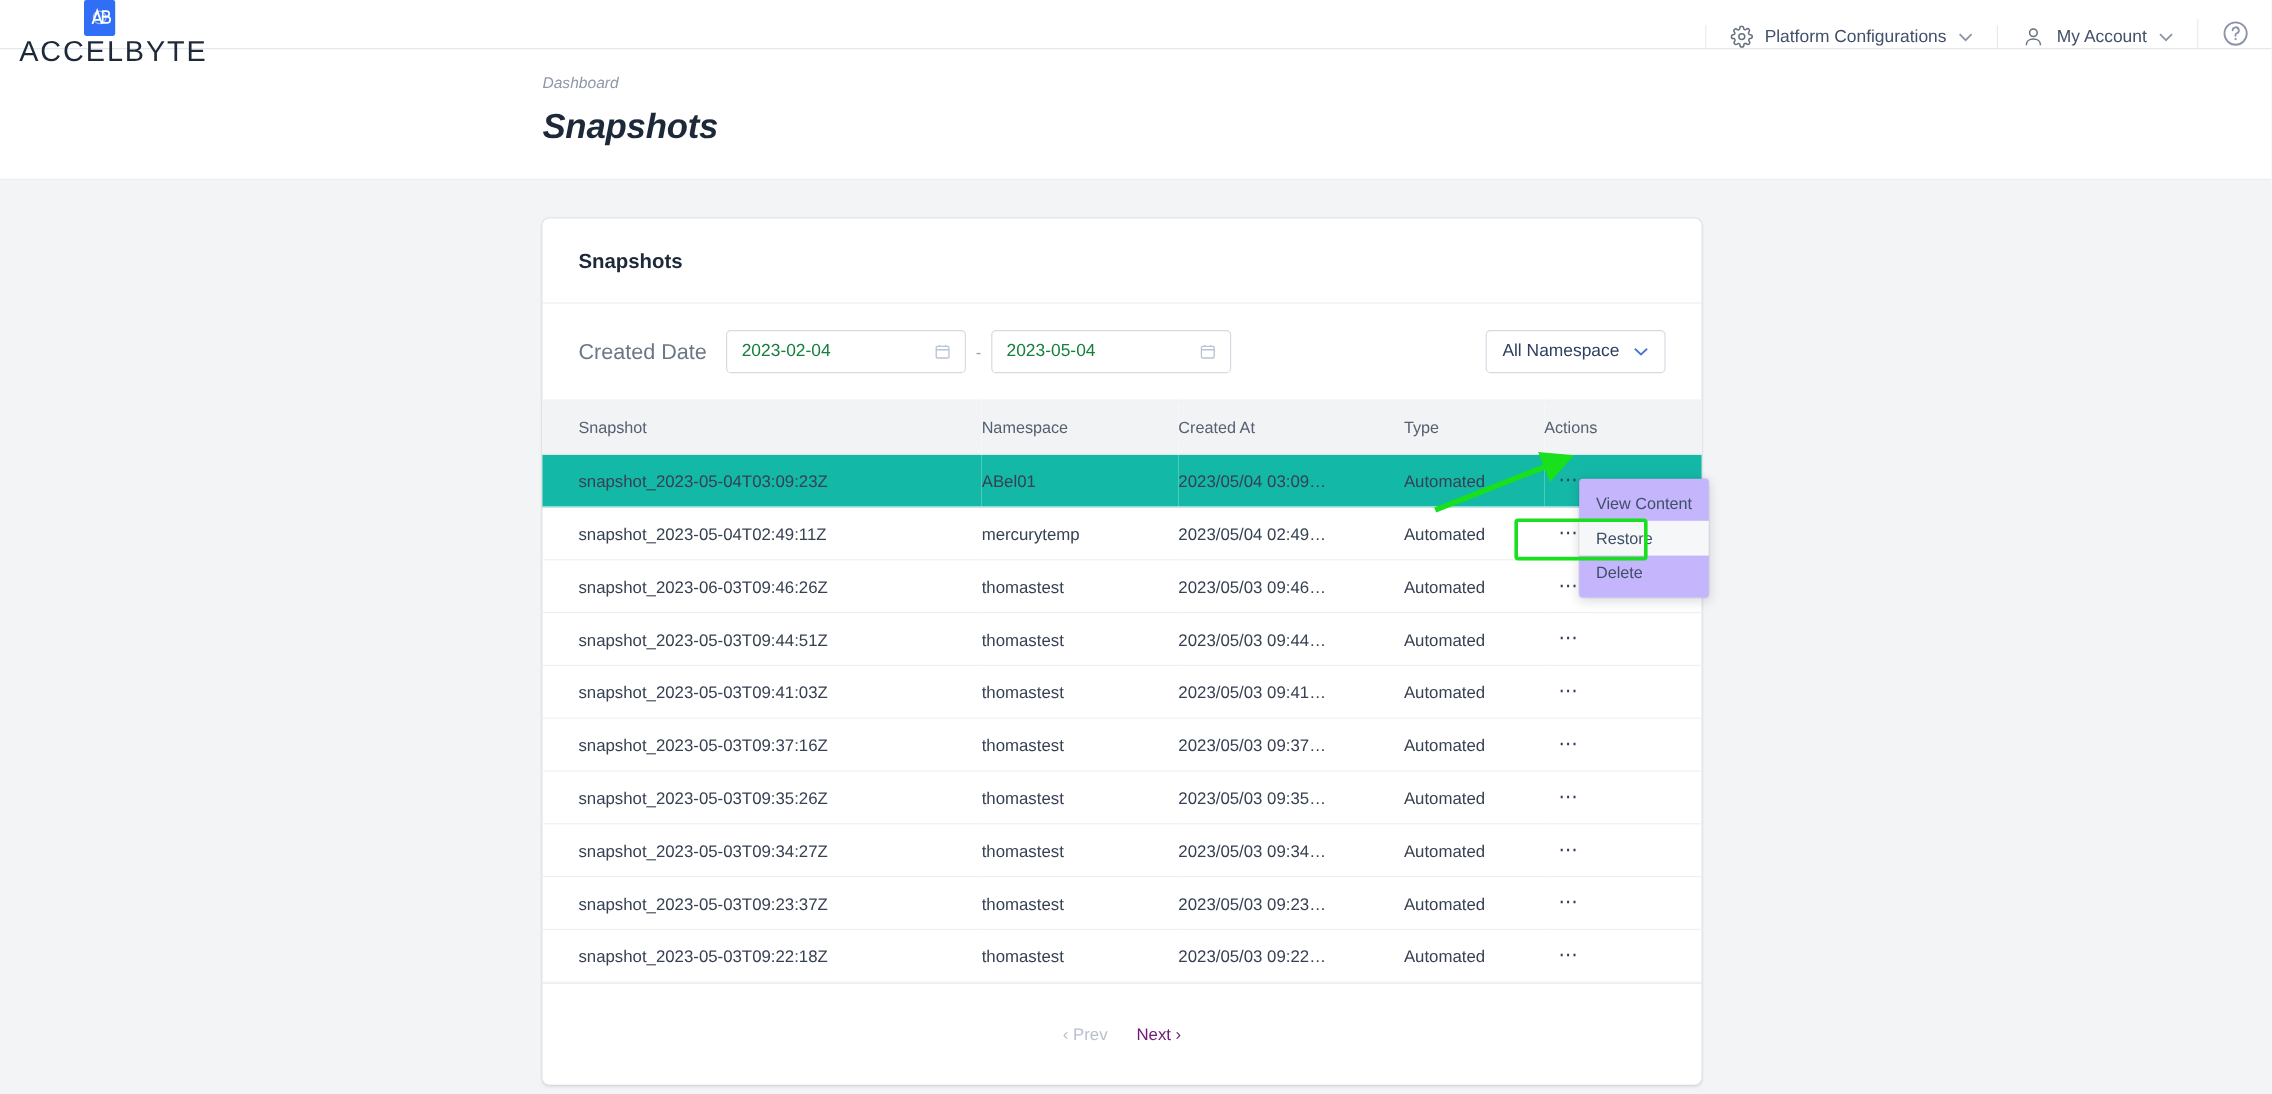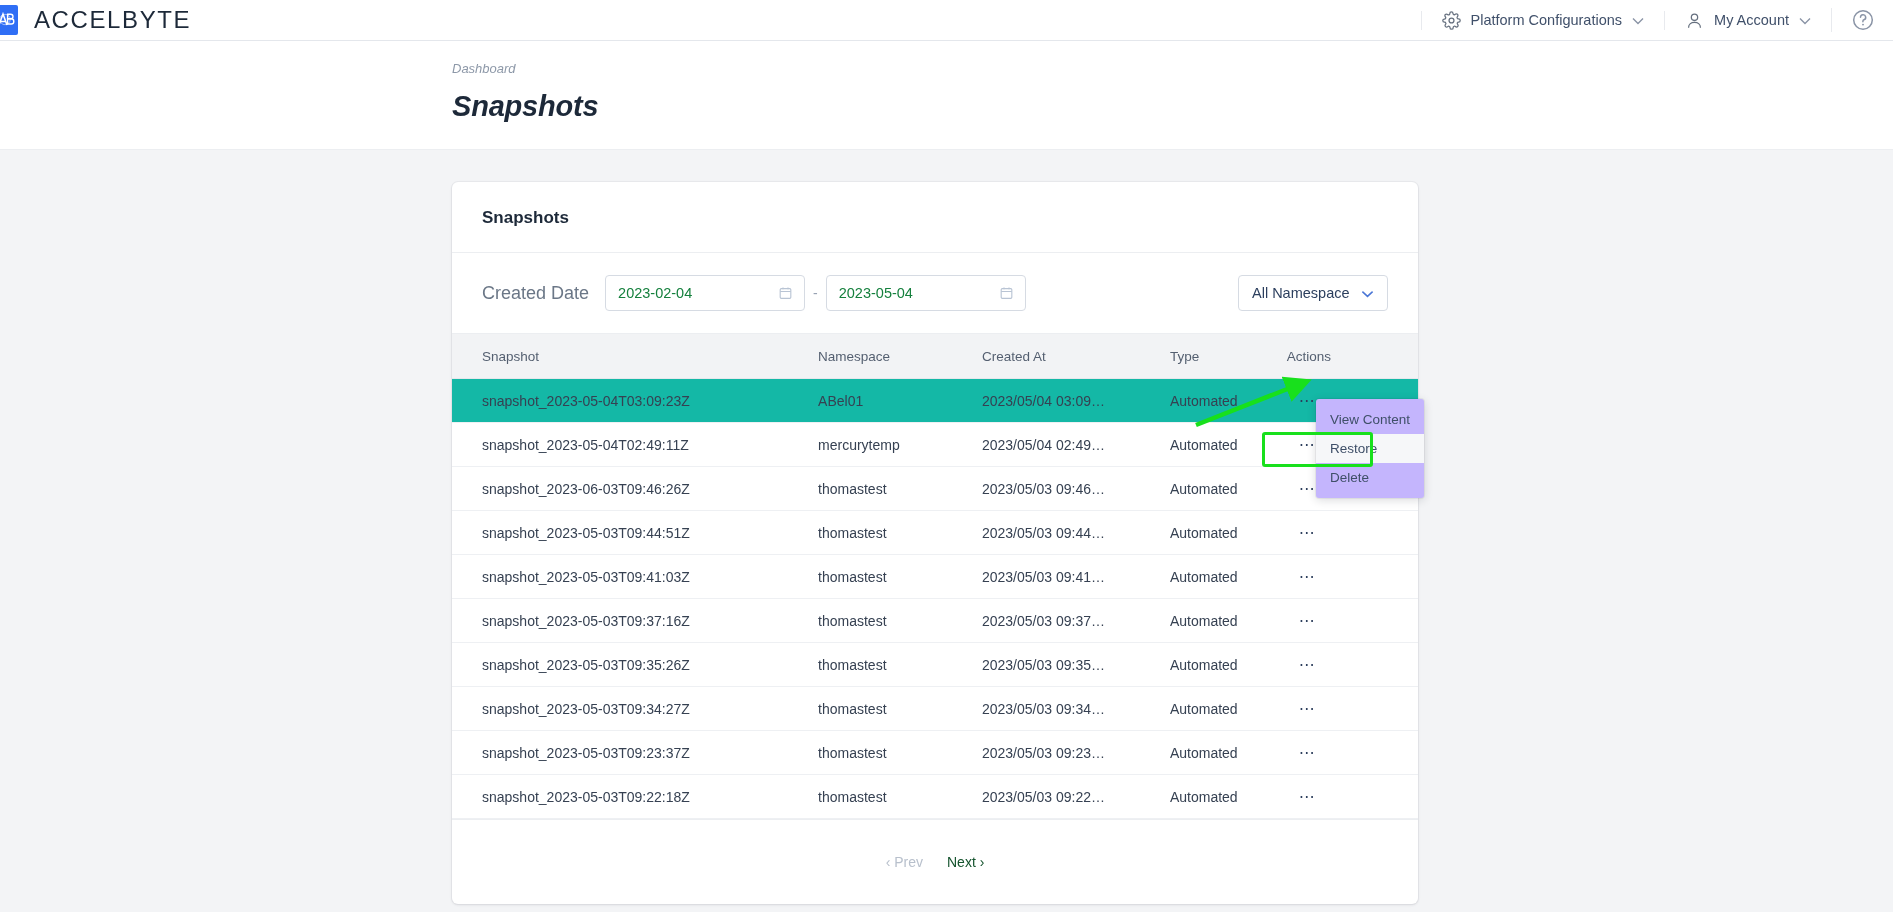--- a/index.html
+++ b/index.html
@@ -26,20 +26,21 @@
     display: flex;
     align-items: center;
     justify-content: space-between;
   }
 
   .brand {
     display: flex;
     align-items: center;
     height: 100%;
     padding-left: 0px;
+    flex-direction: column;
   }
   .brand-mark {
     width: 26px;
     height: 30px;
     margin-left: -8px;
     background: #2f6ef5;
     border-radius: 2px;
     position: relative;
     overflow: hidden;
     display: flex;
@@ -51,21 +52,21 @@
   .brand-name {
     margin-left: 16px;
     font-size: 24px;
     letter-spacing: 1.6px;
     color: #1d2939;
     font-weight: 400;
   }
 
   .topbar-right {
     display: flex;
-    align-items: center;
+    align-items: flex-end;
     height: 100%;
   }
   .tb-item {
     display: flex;
     align-items: center;
     gap: 10px;
     padding: 0 20px;
     border-left: 1px solid #e8eaee;
     font-size: 14.5px;
     color: #40506a;
@@ -228,21 +229,21 @@
     justify-content: center;
     gap: 24px;
     border-top: 1px solid #eceef1;
   }
   .pg {
     font-size: 14px;
     cursor: pointer;
     white-space: nowrap;
   }
   .pg.disabled { color: #b8c0cc; cursor: default; }
-  .pg.active   { color: #14532d; }
+  .pg.active   { color: #701a75; }
 
   
   .ctx-menu {
     position: absolute;
     left: 1316px;
     top: 399px;
     width: 108px;
     background: #c4b5fd;
     border-radius: 3px;
     box-shadow: 0 2px 10px rgba(16,24,40,.16), 0 0 0 1px rgba(16,24,40,.05);

